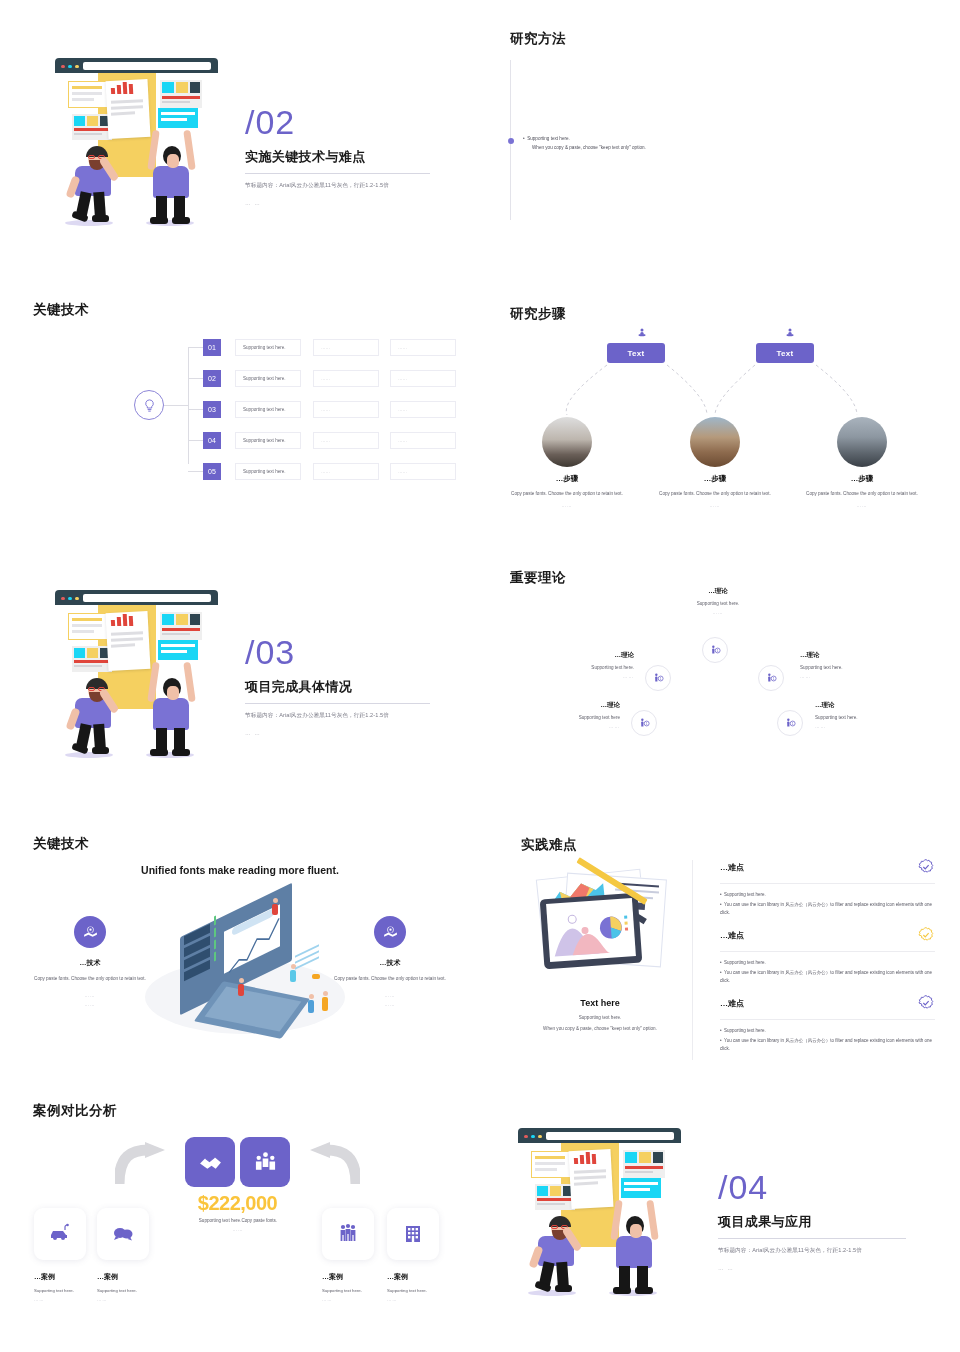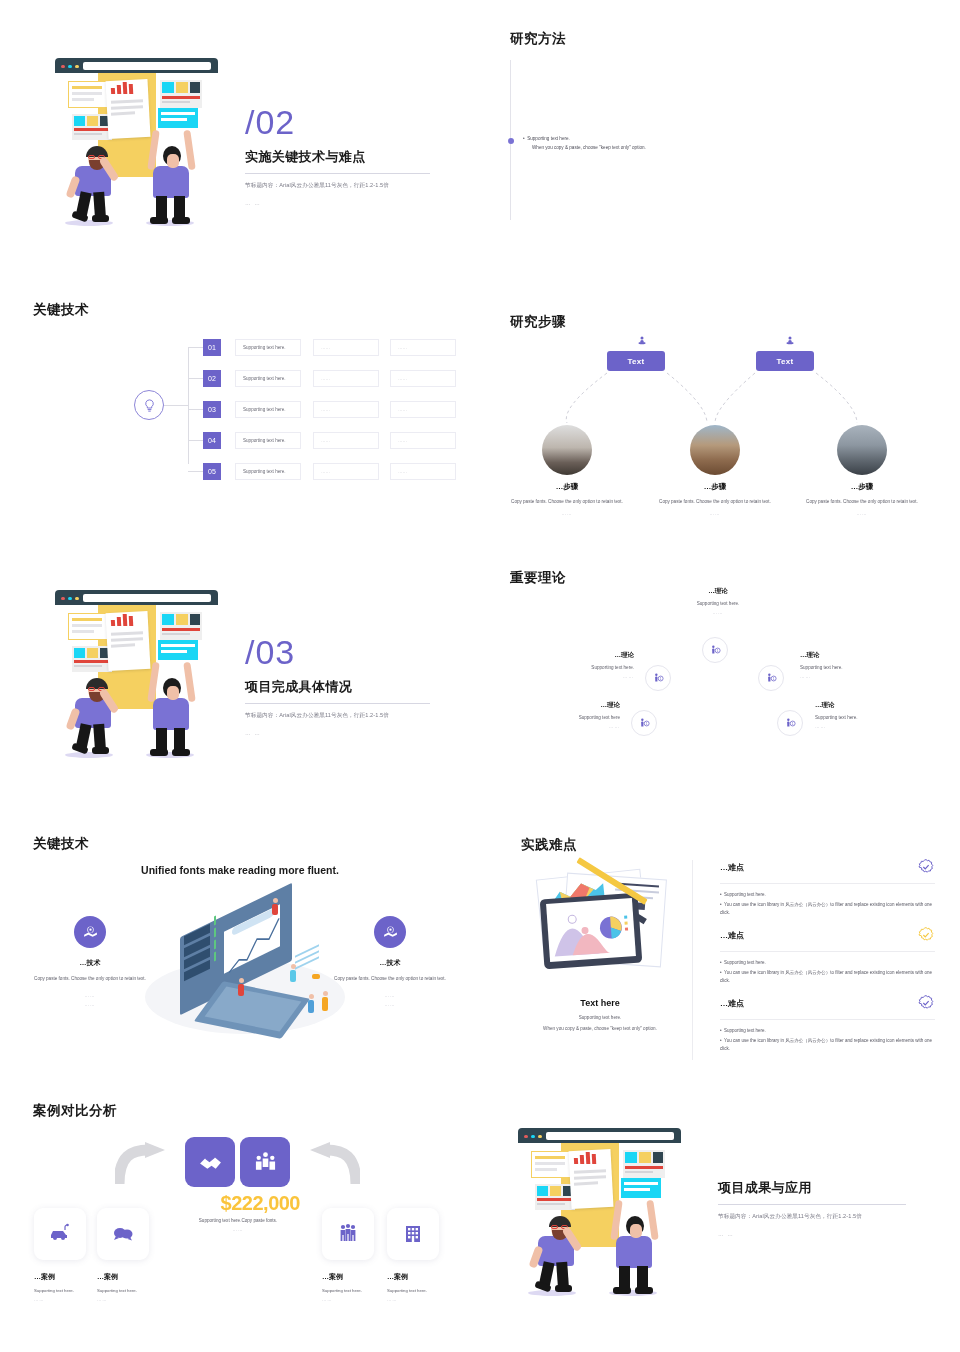--- a/index.html
+++ b/index.html
@@ -265,21 +265,21 @@
       </div>
     <div class="listbox faint" style="left:313px;top:178px;width:66px;height:17px;">
         <span>……</span>
       </div>
     <div class="listbox faint" style="left:390px;top:178px;width:66px;height:17px;">
         <span>……</span>
       </div>
   </div>
 </div>
 
-<div class="slide" style="left:480px;top:297px;width:480px;height:250px;">
+<div class="slide" style="left:480px;top:289px;width:480px;height:250px;">
   <div class="s-title" style="position:absolute;left:30px;top:16px;">研究步骤</div>
 
   <svg width="14" height="14" viewBox="0 0 24 24" style="position:absolute;left:155px;top:38px;">
     <circle cx="12" cy="5" r="2.6" fill="#6c63c9"></circle>
     <path d="M12 8.5c-2 0-3 1.5-3 4h6c0-2.5-1-4-3-4z" fill="#6c63c9"></path>
     <ellipse cx="12" cy="14" rx="6" ry="1.8" fill="#6c63c9"></ellipse>
   </svg>
   <svg width="14" height="14" viewBox="0 0 24 24" style="position:absolute;left:303px;top:38px;">
     <circle cx="12" cy="5" r="2.6" fill="#6c63c9"></circle>
     <path d="M12 8.5c-2 0-3 1.5-3 4h6c0-2.5-1-4-3-4z" fill="#6c63c9"></path>
@@ -649,21 +649,21 @@
       <circle cx="12" cy="4.5" r="2.3" fill="#fff"></circle>
       <circle cx="5.5" cy="7.5" r="2.1" fill="#fff"></circle>
       <circle cx="18.5" cy="7.5" r="2.1" fill="#fff"></circle>
       <path d="M9.3 8.2h5.4v8h-5.4z" fill="#fff"></path>
       <path d="M2.8 11h5.4v8H2.8z" fill="#fff"></path>
       <path d="M15.8 11h5.4v8h-5.4z" fill="#fff"></path>
       <rect x="11" y="16.5" width="2" height="4" fill="#6c63c9"></rect>
     </svg>
   </div>
 
-  <div class="money" style="position:absolute;left:175px;top:102px;width:125px;text-align:right;">$222,000</div>
+  <div class="money" style="position:absolute;left:175px;top:102px;width:125px;text-align:center;">$222,000</div>
   <div class="cap-body" style="position:absolute;left:168px;top:127px;width:140px;text-align:center;font-size:4.6px;">Supporting text here.Copy paste fonts.</div>
   <div class="tiny-dots" style="position:absolute;left:168px;top:137px;width:140px;text-align:center;font-size:4.6px;">……</div>
 
   <svg width="60" height="46" style="position:absolute;left:115px;top:52px;">
     <path d="M4 42 C4 14, 16 8, 34 8" stroke="#d8d8dc" stroke-width="11" fill="none" stroke-linecap="butt"></path>
     <polygon points="30,0 50,8 30,16" fill="#d8d8dc"></polygon>
   </svg>
   <svg width="60" height="46" style="position:absolute;left:300px;top:52px;">
     <path d="M56 42 C56 14, 44 8, 26 8" stroke="#d8d8dc" stroke-width="11" fill="none" stroke-linecap="butt"></path>
     <polygon points="30,0 10,8 30,16" fill="#d8d8dc"></polygon>
@@ -791,18 +791,19 @@
     <div style="position:absolute;left:117px;top:96px;width:12px;height:14px;border-radius:5px;background:#f0c0a8;"></div>
     <div style="position:absolute;left:100px;top:72px;width:7px;height:40px;background:#f0c0a8;border-radius:4px;transform:rotate(8deg);"></div>
     <div style="position:absolute;left:136px;top:72px;width:7px;height:40px;background:#f0c0a8;border-radius:4px;transform:rotate(-8deg);"></div>
     <div style="position:absolute;left:106px;top:138px;width:11px;height:24px;background:#161616;"></div>
     <div style="position:absolute;left:124px;top:138px;width:11px;height:24px;background:#161616;"></div>
     <div style="position:absolute;left:100px;top:159px;width:18px;height:7px;background:#161616;border-radius:3px;"></div>
     <div style="position:absolute;left:122px;top:159px;width:18px;height:7px;background:#161616;border-radius:3px;"></div>
   </div>
 
   <div style="position:absolute;left:238px;top:80px;width:188px;">
+    <div class="divider-num">/04</div>
     <div class="divider-head">项目成果与应用</div>
     <div class="divider-rule"></div>
     <div class="divider-sub">节标题内容：Arial风云办公雅黑11号灰色，行距1.2-1.5倍</div>
     <div class="divider-dots">… …</div>
   </div>
 </div>
 
 </body></html>

